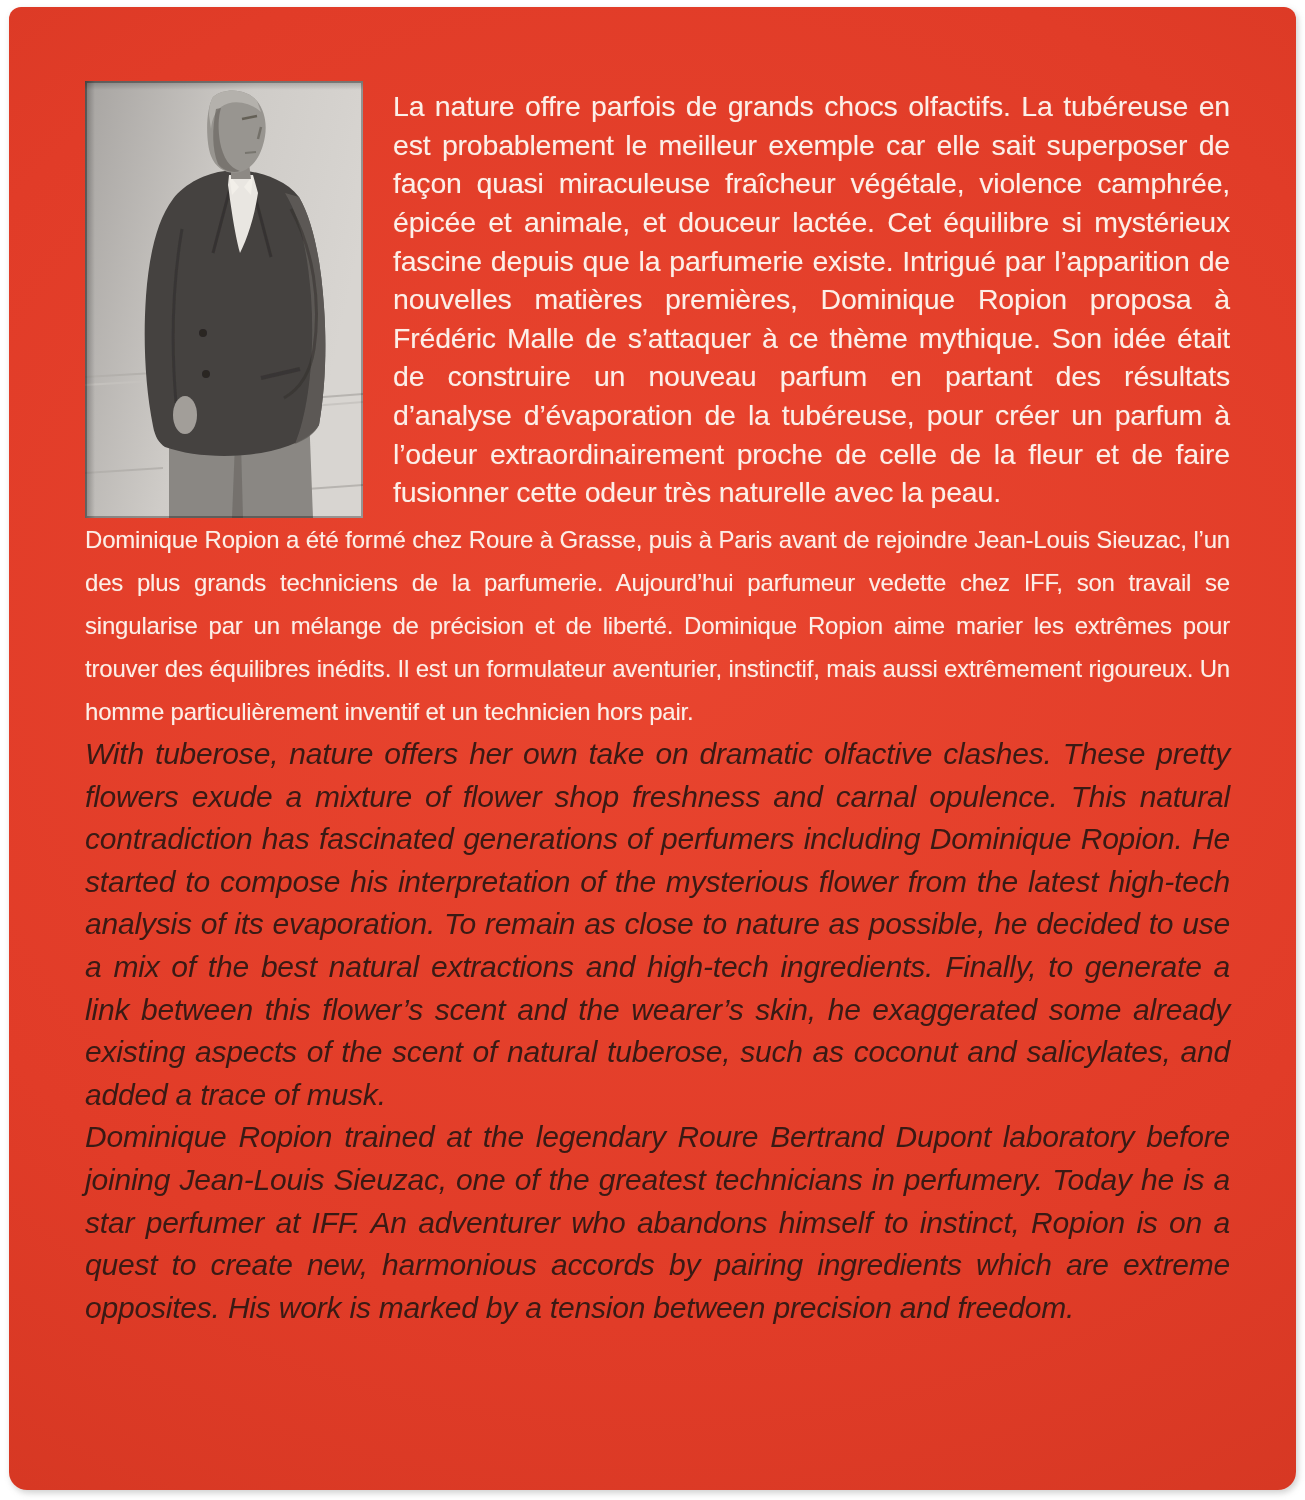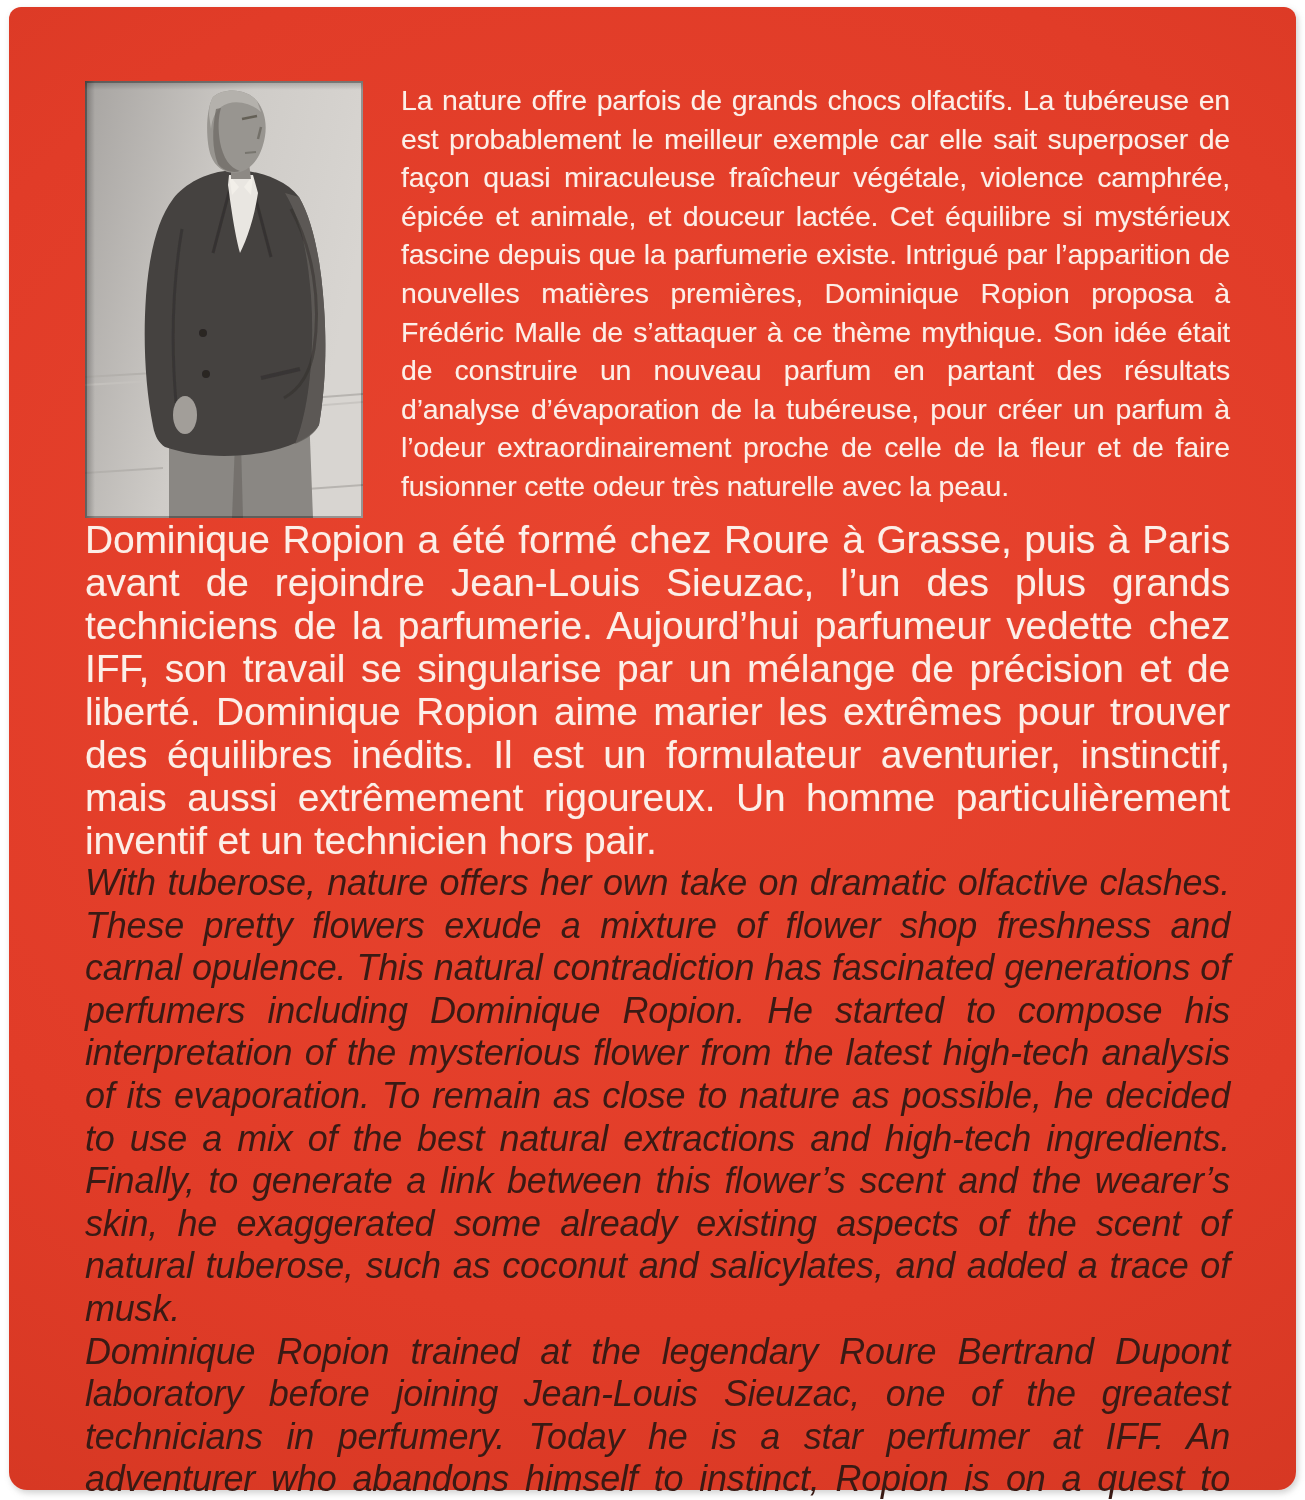--- a/index.html
+++ b/index.html
@@ -24,22 +24,22 @@
     width: 1287px;
     height: 1483px;
     background: radial-gradient(115% 85% at 50% 42%, #e9452f 0%, #e13c28 55%, #cf3520 100%);
     border-radius: 12px 12px 18px 18px;
     box-shadow: 2px 3px 6px rgba(120,120,120,0.35);
     box-sizing: border-box;
     padding: 74px 66px 0 76px;
   }
   .top-row {
     display: flex;
-    gap: 38px;
-    align-items: flex-start;
+    gap: 30px;
+    align-items: center;
   }
   .photo-frame {
     flex: 0 0 auto;
     width: 278px;
     height: 437px;
     position: relative;
   }
   .photo-frame svg { display: block; width: 278px; height: 437px; }
   p.para {
     margin: 0;
@@ -50,28 +50,28 @@
     color: #fcefe8;
     text-shadow: 0 0 1px rgba(255,235,225,0.35);
   }
   .p1 {
     flex: 1 1 auto;
     font-size: 28.5px;
     line-height: 38.6px;
     margin-top: -7px;
   }
   .p2 {
-    font-size: 39px;
+    font-size: 24px;
     line-height: 43px;
     margin-top: 20px;
   }
   .en {
     font-style: italic;
     color: #3a1a14;
-    font-size: 36px;
+    font-size: 30px;
     line-height: 42.6px;
     letter-spacing: 0;
   }
   .p3 { margin-top: 40px; }
   .p4 { margin-top: 17px; font-style: italic; }
 </style>
 </head>
 <body>
 
 <div class="stage">

